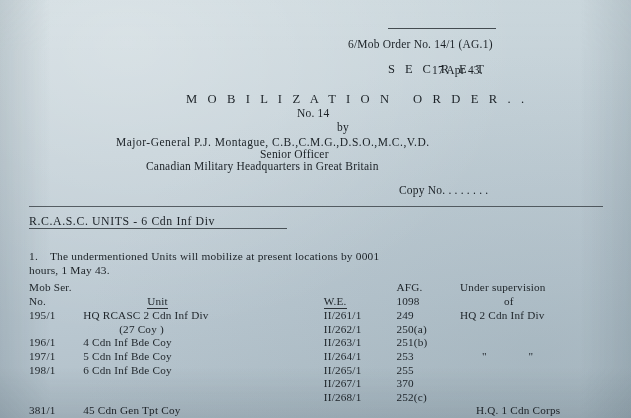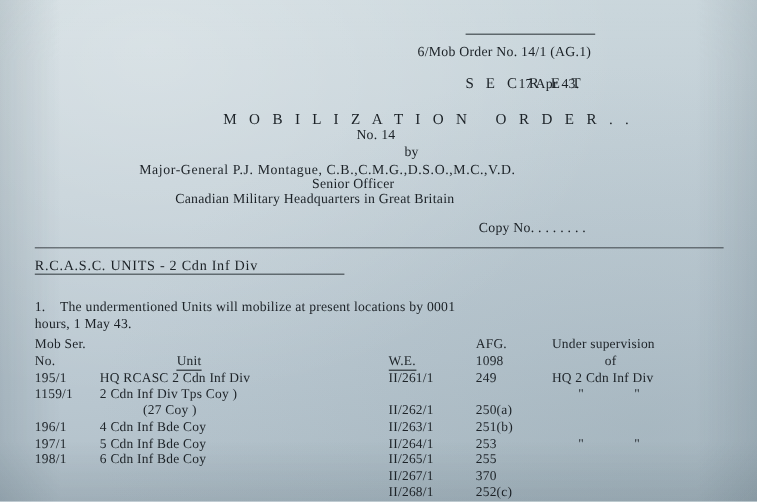--- a/index.html
+++ b/index.html
@@ -131,21 +131,21 @@
   <div class="ln typed mob-title">M O B I L I Z A T I O N   O R D E R . .</div>
   <div class="ln typed mob-num">No. 14</div>
   <div class="ln typed by">by</div>
   <div class="ln typed name-line">Major-General P.J. Montague, C.B.,C.M.G.,D.S.O.,M.C.,V.D.</div>
   <div class="ln typed senior">Senior Officer</div>
   <div class="ln typed cmhq">Canadian Military Headquarters in Great Britain</div>
   <div class="ln typed copy-no">Copy No. . . . . . . .</div>
 
   <div class="rule"></div>
 
-  <div class="ln typed section-head">R.C.A.S.C. UNITS - 2 Cdn Inf Div</div>
+  <div class="ln typed section-head">R.C.A.S.C. UNITS - 6 Cdn Inf Div</div>
   <div class="section-head-underline"></div>
 
   <div class="ln typed para"><span>1.</span>    <span>The undermentioned Units will mobilize at present locations by 0001</span></div>
   <div class="ln typed para2">hours, 1 May 43.</div>
 
   <div class="tbl">
     <table class="m">
       <tbody>
           <tr class="hdr">
         <td class="c-ser">Mob Ser.</td>
@@ -163,27 +163,20 @@
       </tr>
 
       <tr>
         <td class="c-ser">195/1</td>
         <td class="c-unit">HQ RCASC 2 Cdn Inf Div</td>
         <td class="c-we">II/261/1</td>
         <td class="c-afg">249</td>
         <td class="c-sup">HQ 2 Cdn Inf Div</td>
       </tr>
       <tr>
-        <td class="c-ser">1159/1</td>
-        <td class="c-unit">2 Cdn Inf Div Tps Coy )</td>
-        <td class="c-we"></td>
-        <td class="c-afg"></td>
-        <td class="c-sup ditto" style="padding-left:22px;">"               "</td>
-      </tr>
-      <tr>
         <td class="c-ser"></td>
         <td class="c-unit">            (27 Coy )</td>
         <td class="c-we">II/262/1</td>
         <td class="c-afg">250(a)</td>
         <td class="c-sup"></td>
       </tr>
       <tr>
         <td class="c-ser">196/1</td>
         <td class="c-unit">4 Cdn Inf Bde Coy</td>
         <td class="c-we">II/263/1</td>

